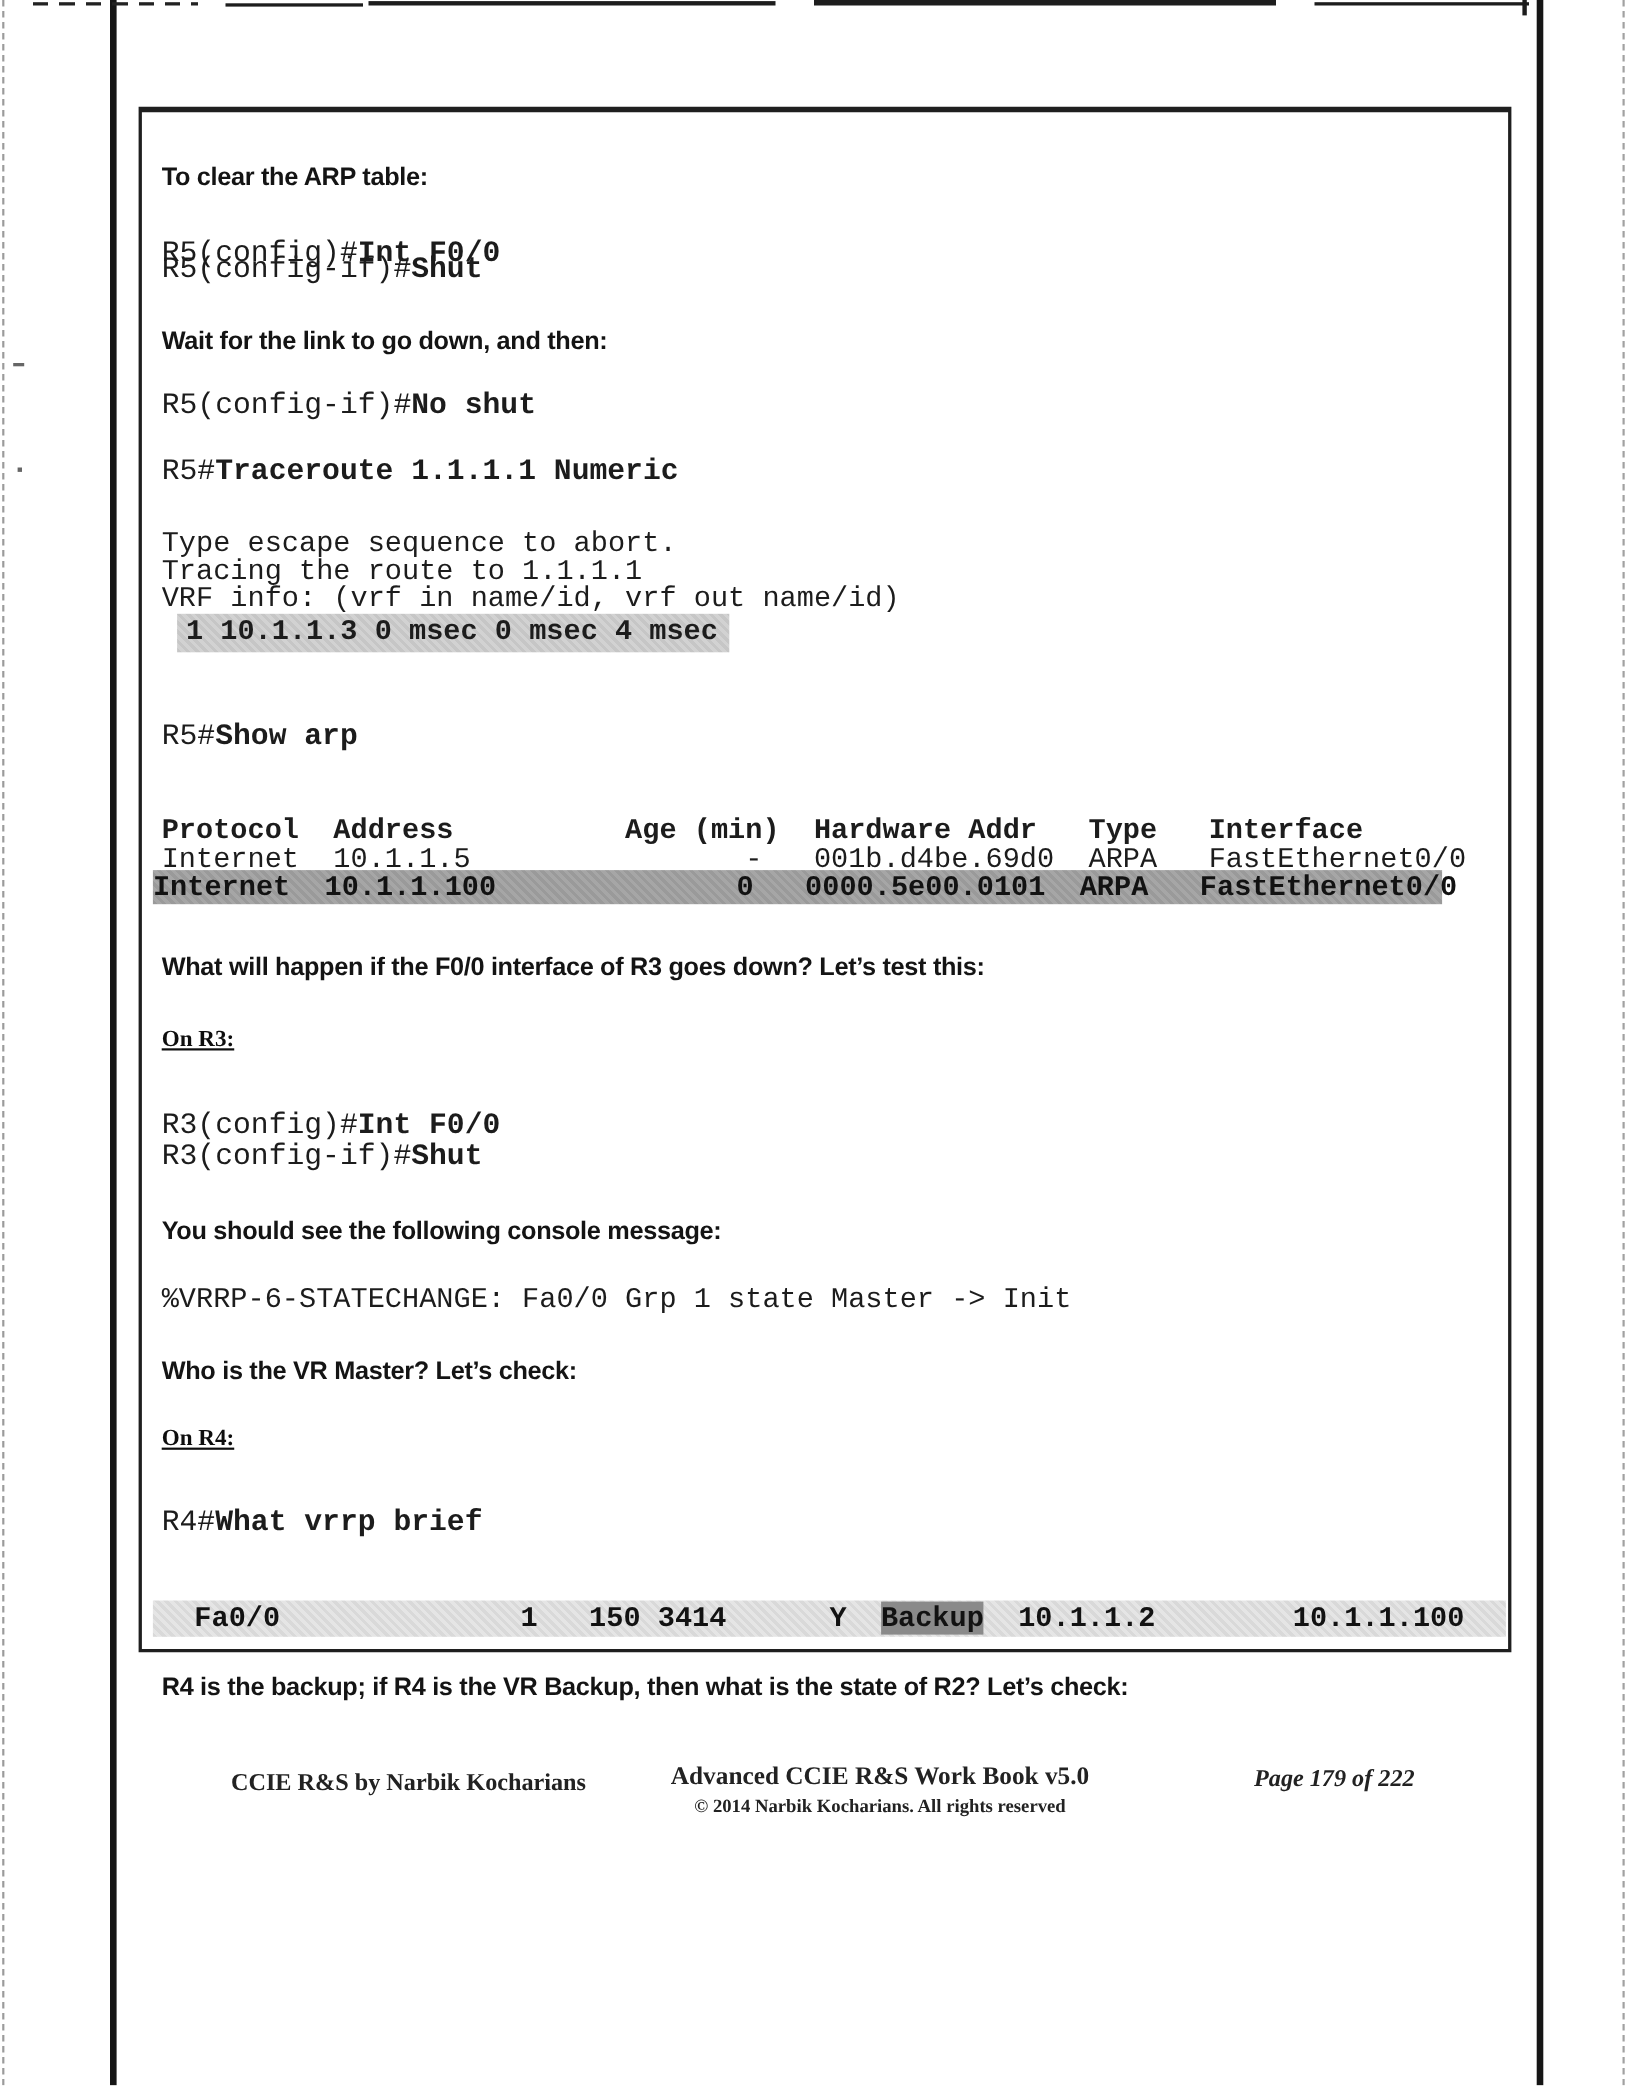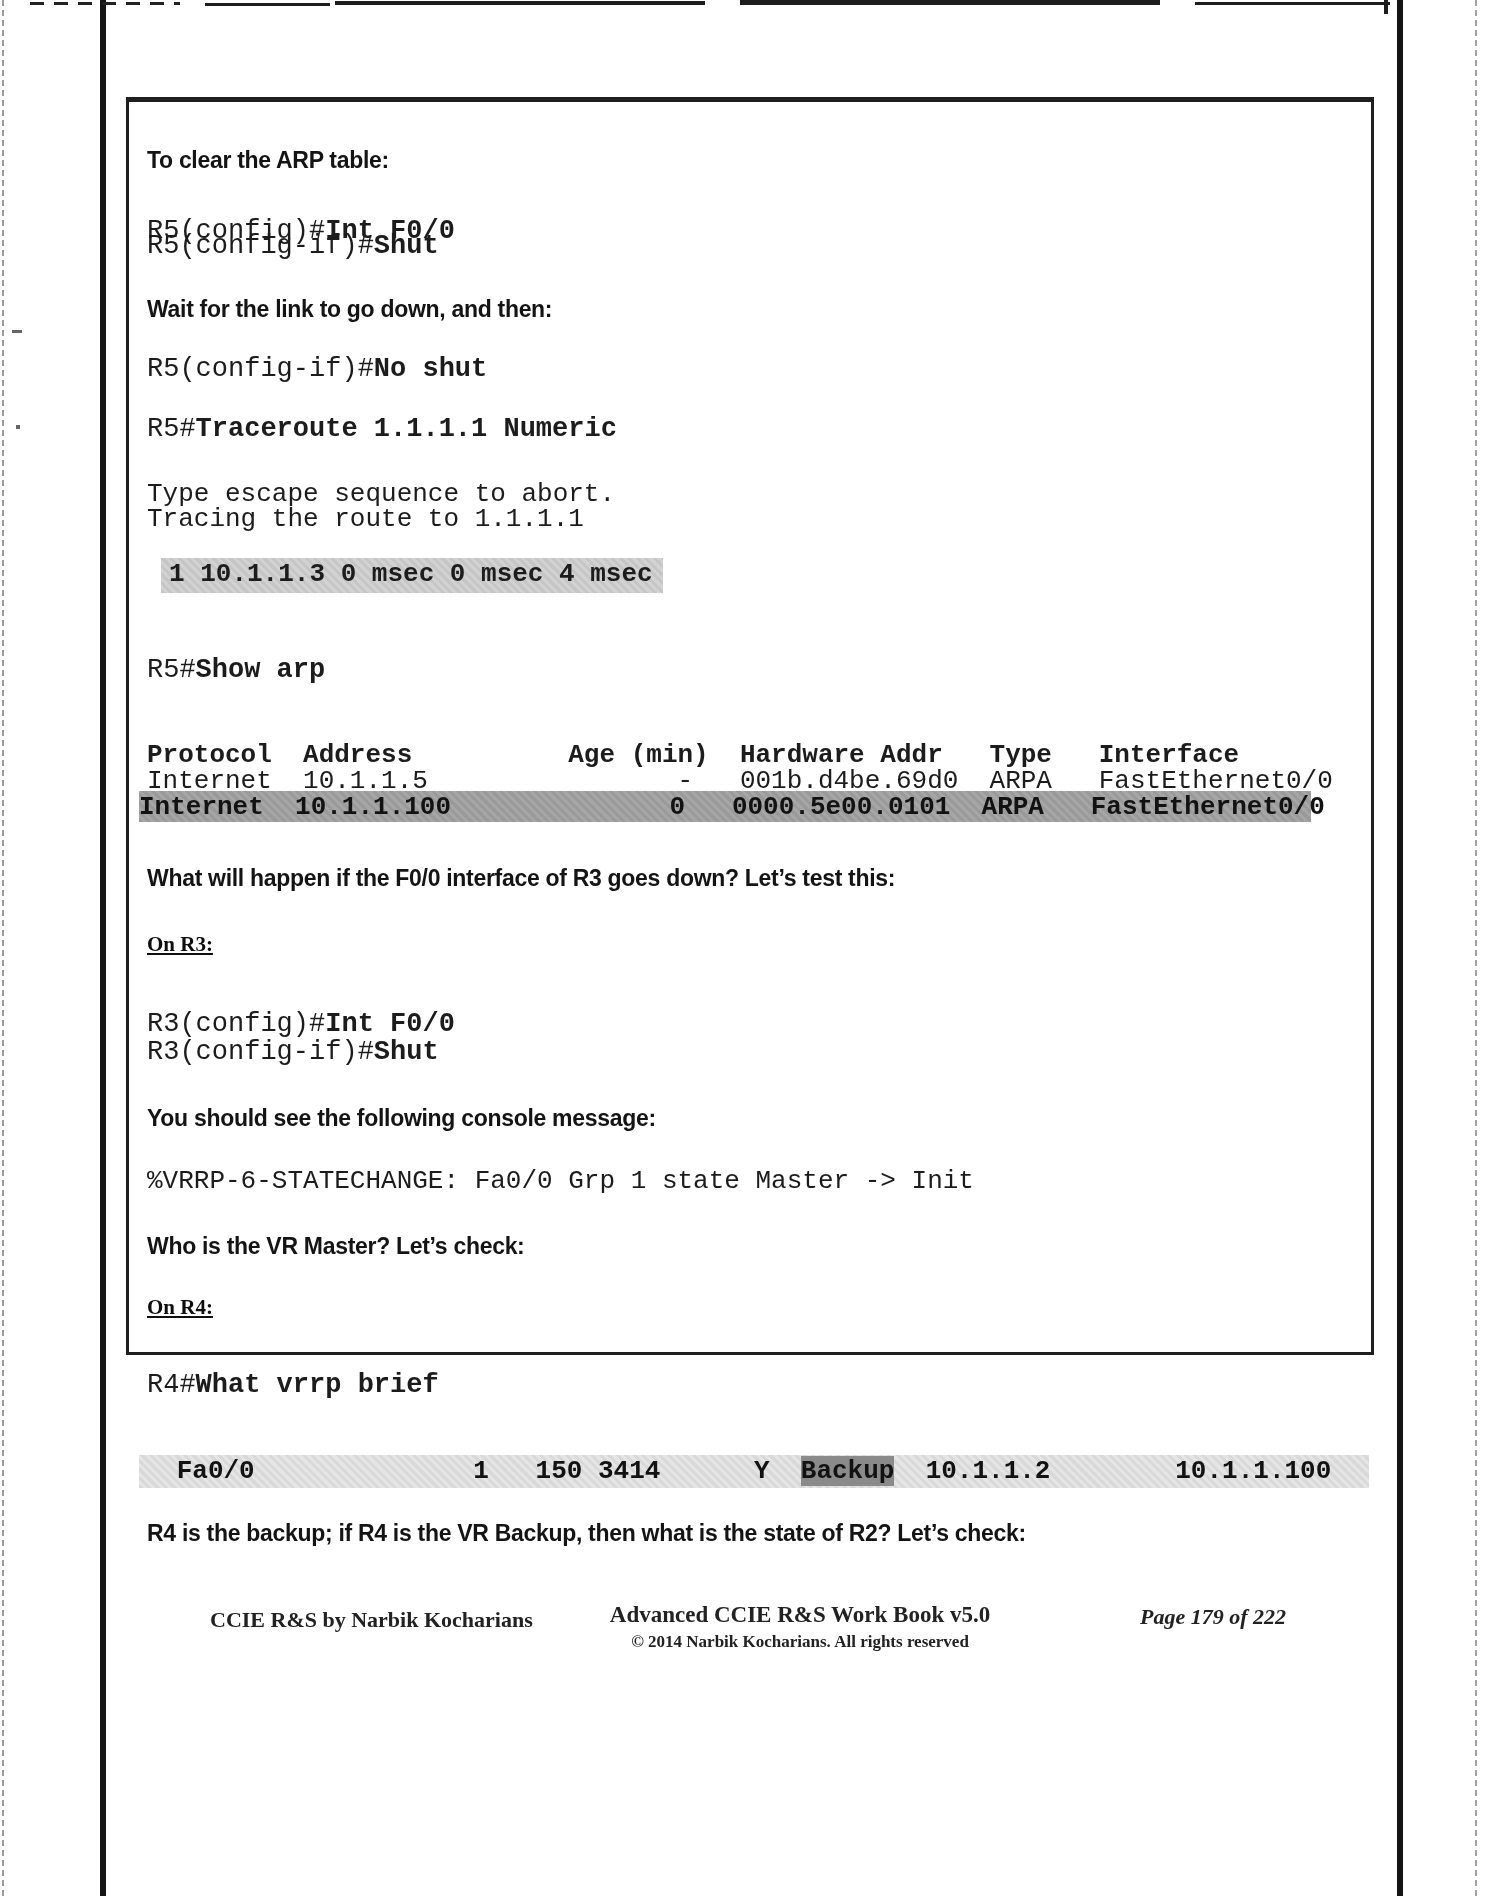--- a/index.html
+++ b/index.html
@@ -3,21 +3,21 @@
 <meta charset="utf-8">
 <style>
   html,body{margin:0;padding:0;background:#ffffff;}
   .page{position:relative;width:1492px;height:1896px;background:#ffffff;overflow:hidden;
         font-family:"Liberation Sans",sans-serif;}
   
   .vline{position:absolute;top:0;height:1896px;}
   .hseg{position:absolute;background:#1d1d1d;}
   .speck{position:absolute;background:#666;}
   
-  .content-box{position:absolute;left:126px;top:97px;width:1248px;height:1258px;
+  .content-box{position:absolute;left:126px;top:97px;width:1248px;height:1405px;
                box-sizing:border-box;border:3px solid #1f1f1f;border-top-width:5px;background:#fff;text-align:center;}
   
   .mono{position:absolute;font-family:"Liberation Mono","DejaVu Sans Mono",monospace;
         font-size:26px;line-height:27px;color:#1c1c1c;white-space:pre;}
   .cmdline{font-size:27px;}
   .b{font-weight:bold;}
   .sans{position:absolute;font-family:"Liberation Sans",sans-serif;font-weight:bold;
         font-size:23px;color:#141414;white-space:pre;letter-spacing:-0.3px;}
   .serifh{position:absolute;font-family:"Liberation Serif","DejaVu Serif",serif;font-weight:bold;
           font-size:21px;color:#0e0e0e;text-decoration:underline;}
@@ -63,20 +63,21 @@
     <div class="mono cmdline" style="left:18px;top:131px"><span>R5(config-if)#</span><span class="b">Shut</span></div>
 
     <div class="sans" style="left:18px;top:194px">Wait for the link to go down, and then:</div>
 
     <div class="mono cmdline" style="left:18px;top:254px"><span>R5(config-if)#</span><span class="b">No shut</span></div>
 
     <div class="mono cmdline" style="left:18px;top:314px"><span>R5#</span><span class="b">Traceroute 1.1.1.1 Numeric</span></div>
 
     <div class="mono" style="left:18px;top:379px">Type escape sequence to abort.</div>
     <div class="mono" style="left:18px;top:404px">Tracing the route to 1.1.1.1</div>
+    <div class="mono" style="left:18px;top:429px">VRF info: (vrf in name/id, vrf out name/id)</div>
 
     <div class="mono" style="left:32px;top:456px"><span class="hl-light">1 10.1.1.3 0 msec 0 msec 4 msec</span></div>
 
     <div class="mono cmdline" style="left:18px;top:555px"><span>R5#</span><span class="b">Show arp</span></div>
 
     <div class="mono b" style="left:18px;top:640px">Protocol  Address          Age (min)  Hardware Addr   Type   Interface</div>
     <div class="mono" style="left:18px;top:666px">Internet  10.1.1.5                -   001b.d4be.69d0  ARPA   FastEthernet0/0</div>
     <div class="hl-mid" style="left:10px;top:689px;width:1172px">
       <span class="mono-in">Internet  10.1.1.100              0   0000.5e00.0101  ARPA   FastEthernet0/0</span>
     </div>

